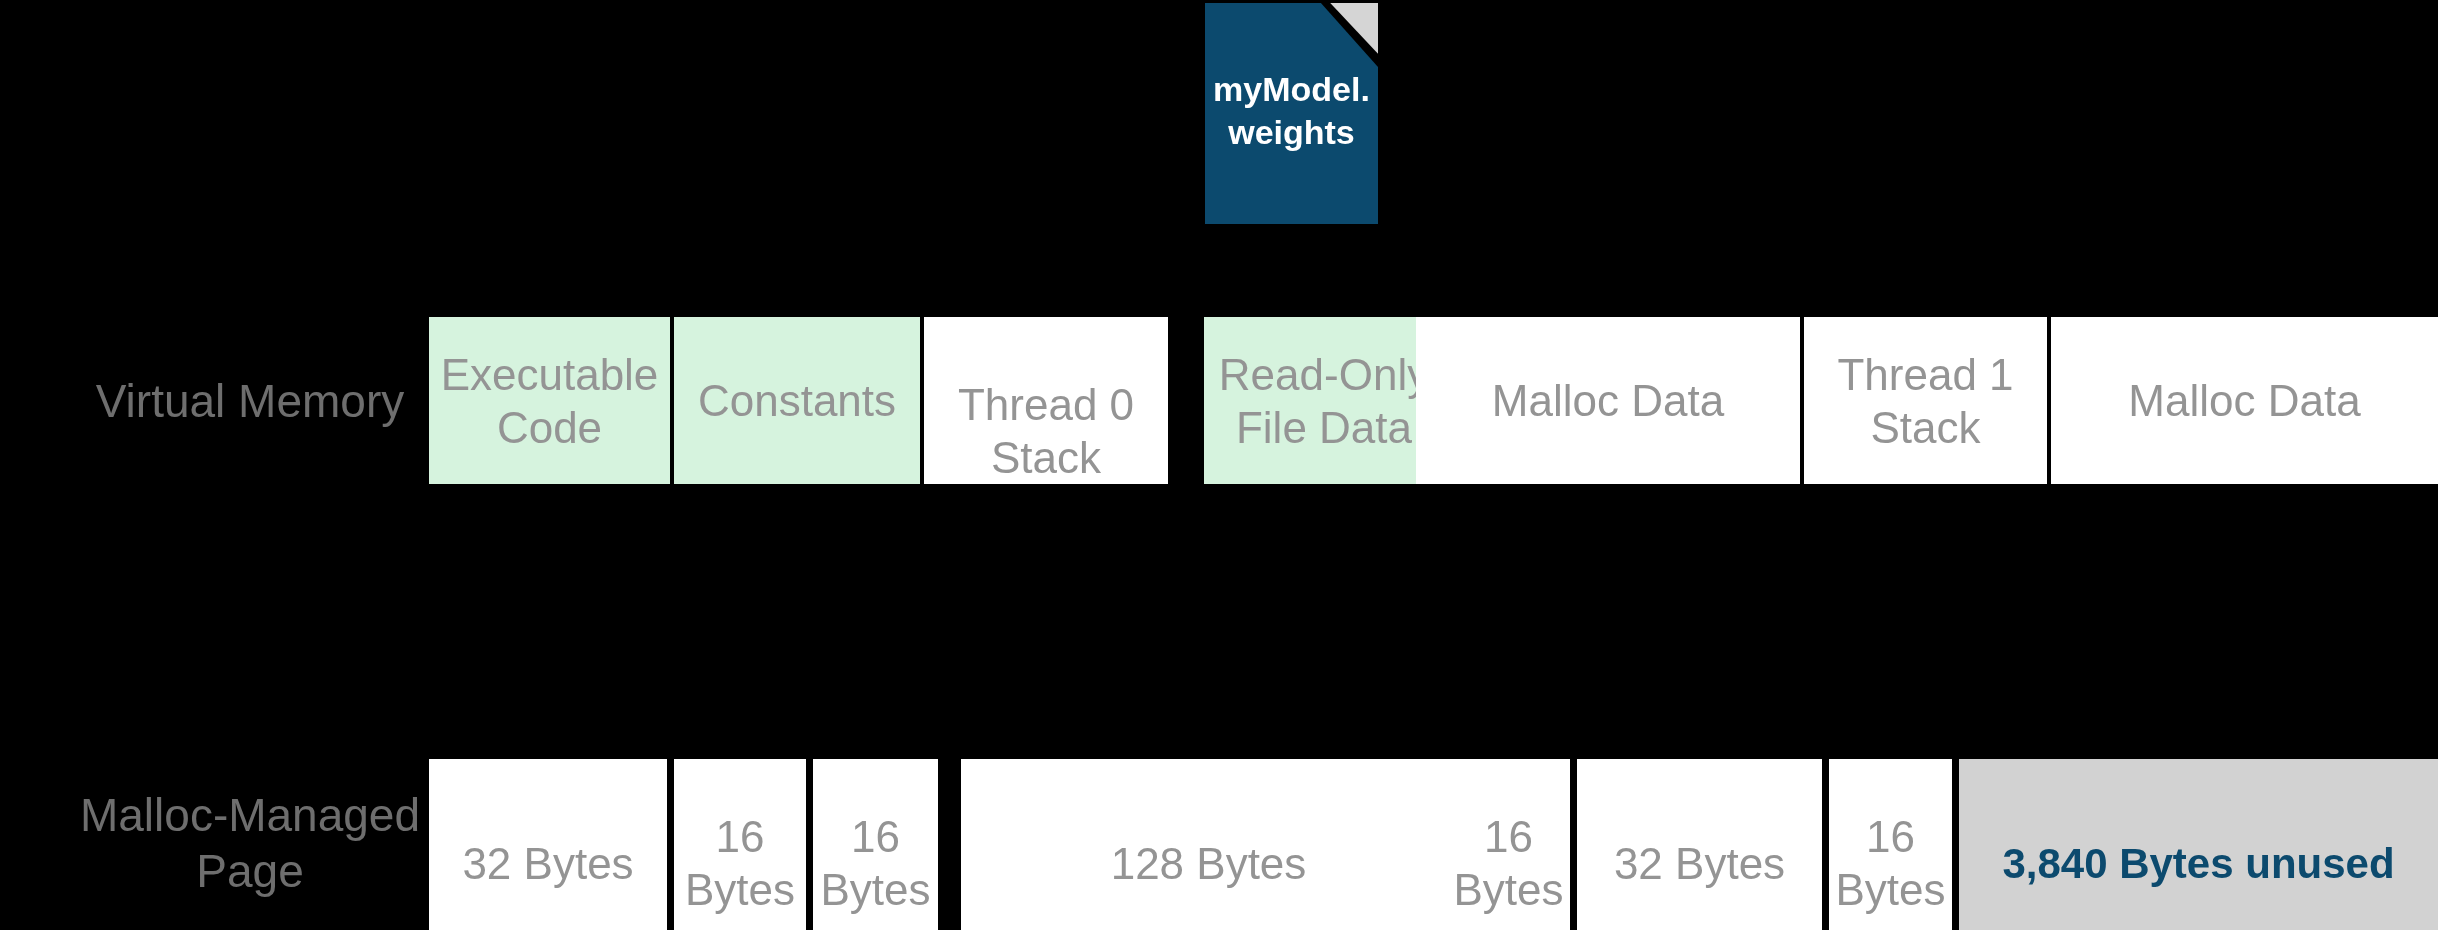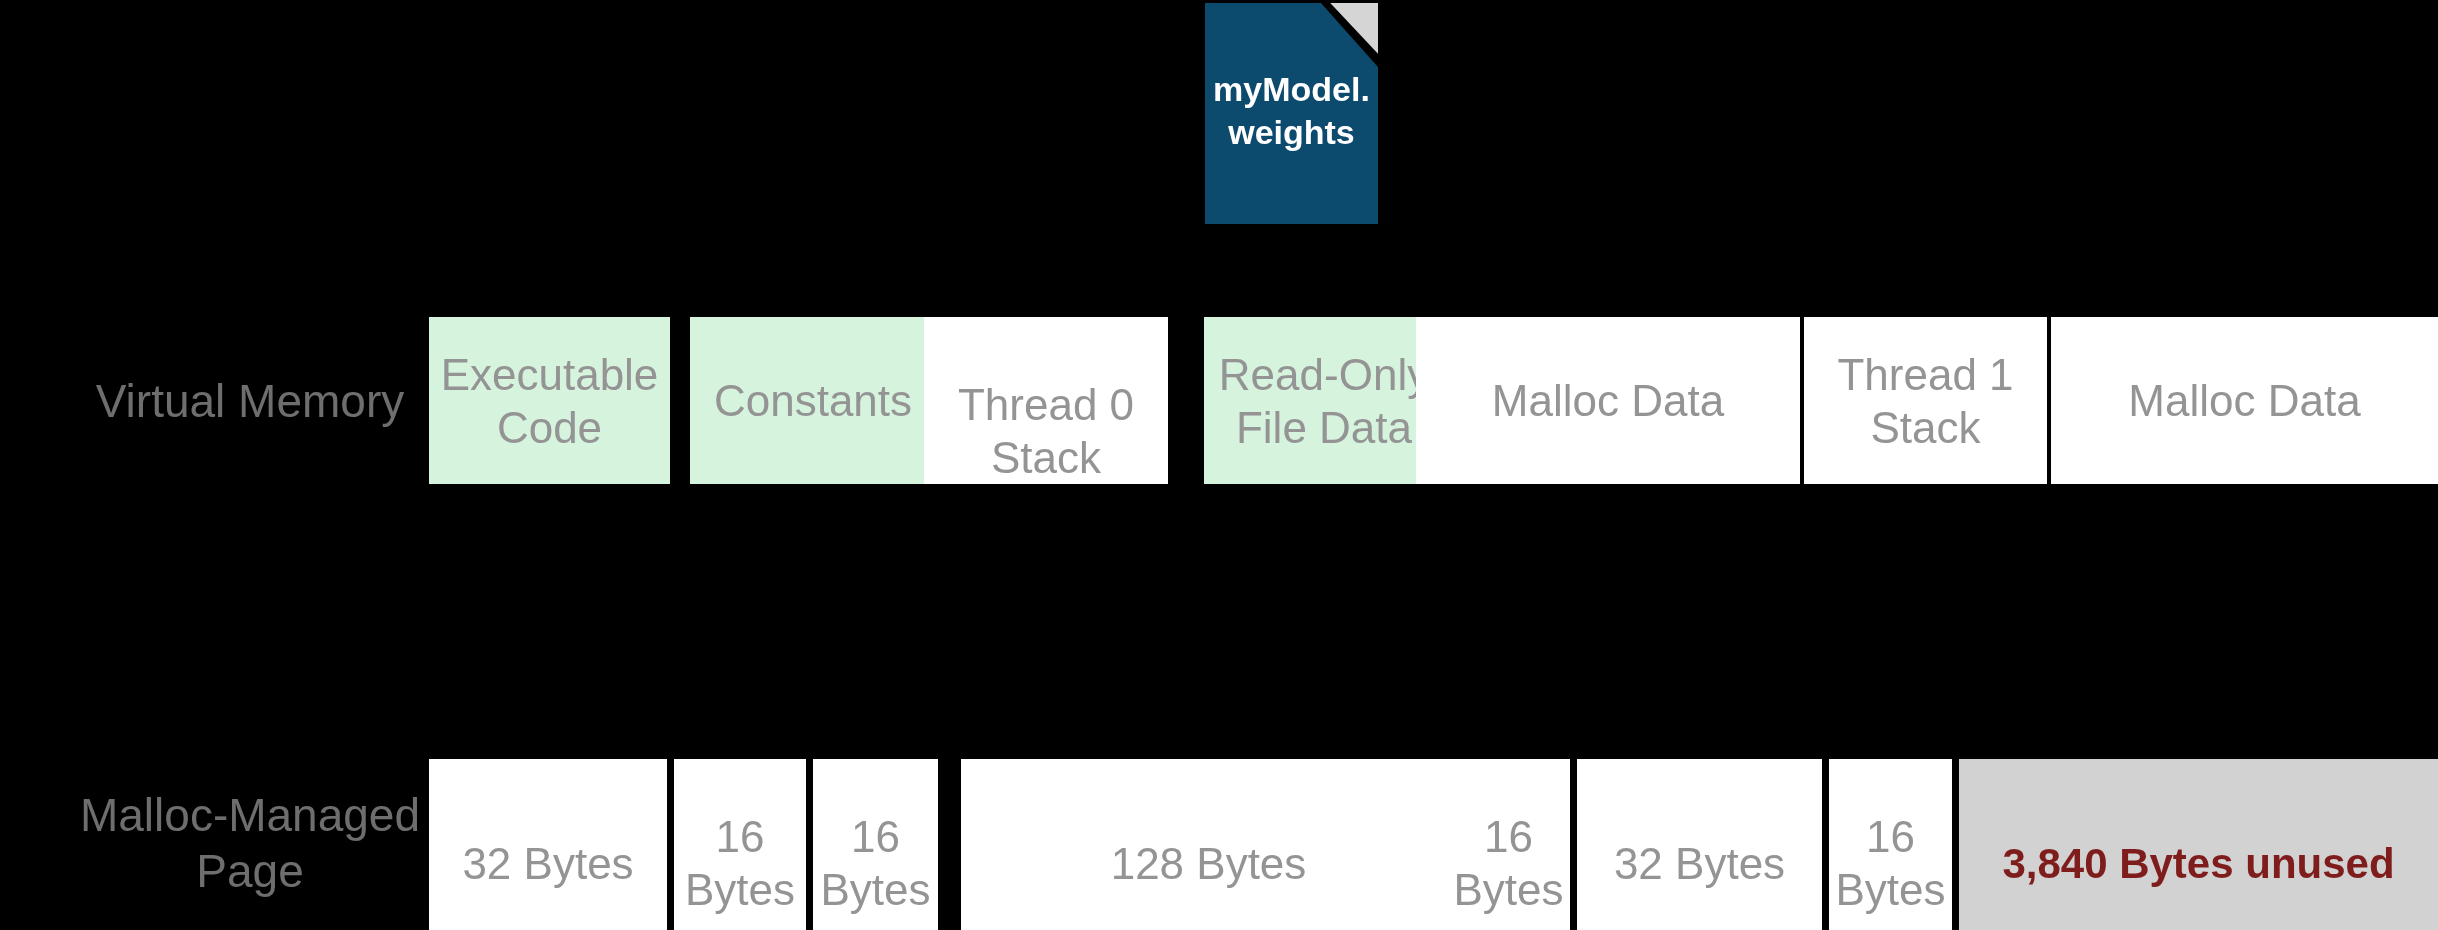--- a/index.html
+++ b/index.html
@@ -69,28 +69,28 @@
     color: #949494;
     font-size: 44px;
     font-weight: 500;
     line-height: 53px;
     white-space: pre-line;
   }
   .seg-green  { background: #d6f3de; }
   .seg-white  { background: #ffffff; }
   .seg-unused { background: #d2d2d2; }
   .seg-unused .seg-label {
-    color: #7f1d1d;
+    color: #0c4a6e;
     font-weight: 700;
     font-size: 42px;
   }
 
   
   .vm-s0 { left: 0;      width: 241px; }
-  .vm-s1 { left: 245px;  width: 246px; margin-left: 16px; }
+  .vm-s1 { left: 245px;  width: 246px; }
   .vm-s2 { left: 495px;  width: 244px; align-items: flex-end; }
   .vm-s3 { left: 775px;  width: 240px; }
   .vm-s4 { left: 987px;  width: 384px; }
   .vm-s5 { left: 1375px; width: 243px; }
   .vm-s6 { left: 1622px; width: 387px; }
 
   
   .mp-s0 { left: 0;      width: 238px; }
   .mp-s1 { left: 245px;  width: 132px; }
   .mp-s2 { left: 384px;  width: 125px; }

